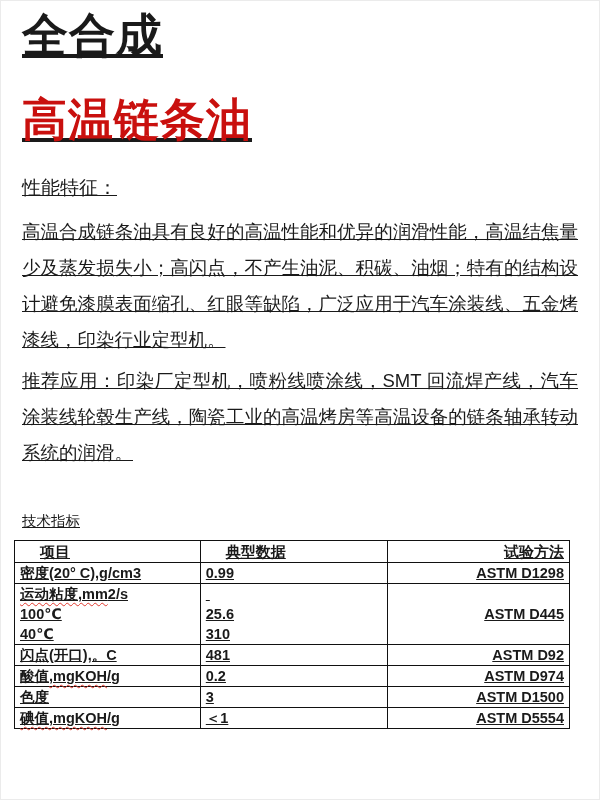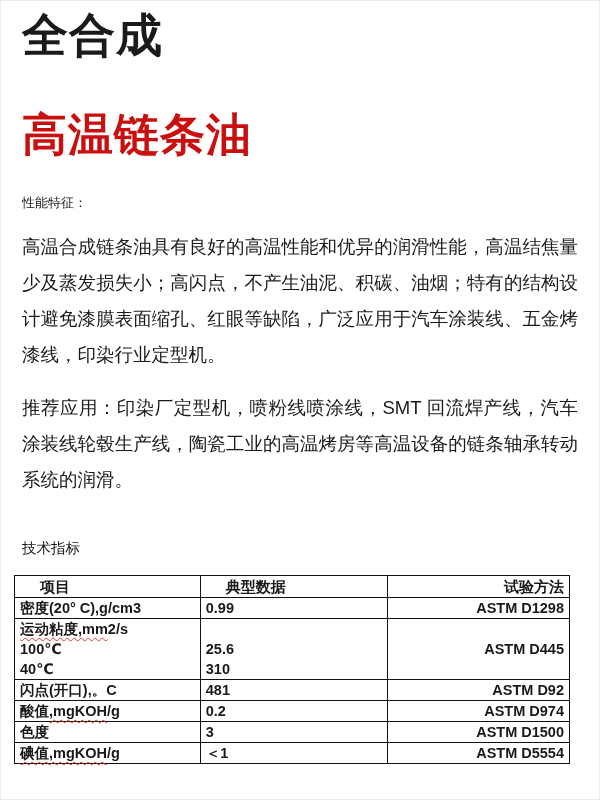--- a/index.html
+++ b/index.html
@@ -8,52 +8,53 @@
     font-family:"Liberation Sans","DejaVu Sans",sans-serif;
     color:#1a1a1a;
   }
   .page{
     box-sizing:border-box;
     width:600px;height:800px;
     border:1px solid #ebebeb;
     padding:6px 21px 0 21px;
     overflow:hidden;
     background:#fff;
+    text-decoration:underline;
   }
   .title1{
     font-size:46px;
     font-weight:700;
     line-height:52px;
     margin:2px 0 0 0;
     letter-spacing:1px;
   }
   .title2{
     font-size:45px;
     font-weight:700;
     line-height:52px;
-    margin:48px 0 0 0;
+    margin:33px 0 0 0;
     letter-spacing:1px;
     color:var(--accent-red,#c9100e);
   }
   .sec-heading{
-    font-size:13px;
+    font-size:19px;
     line-height:26px;
     margin:29px 0 4px 0;
   }
   .body-par{
     font-size:18.5px;
     line-height:36px;
     text-align:justify;
     margin:13px 0 0 0;
   }
-  .body-par.second{margin-top:17px;}
+  .body-par.second{margin-top:5px;}
   .table-label{
     font-size:14.5px;
     line-height:17px;
-    margin:42px 0 18px 0;
+    margin:42px 0 10px 0;
   }
   table.spec{
     border-collapse:collapse;
     width:556px;
     margin-left:-8px;
     table-layout:fixed;
     font-weight:700;
     font-size:14.5px;
   }
   table.spec th, table.spec td{

